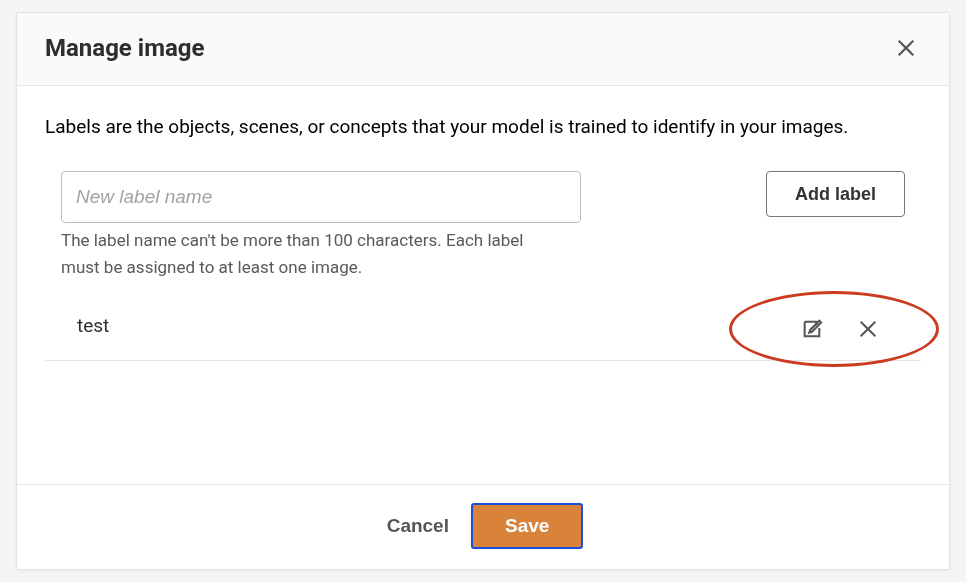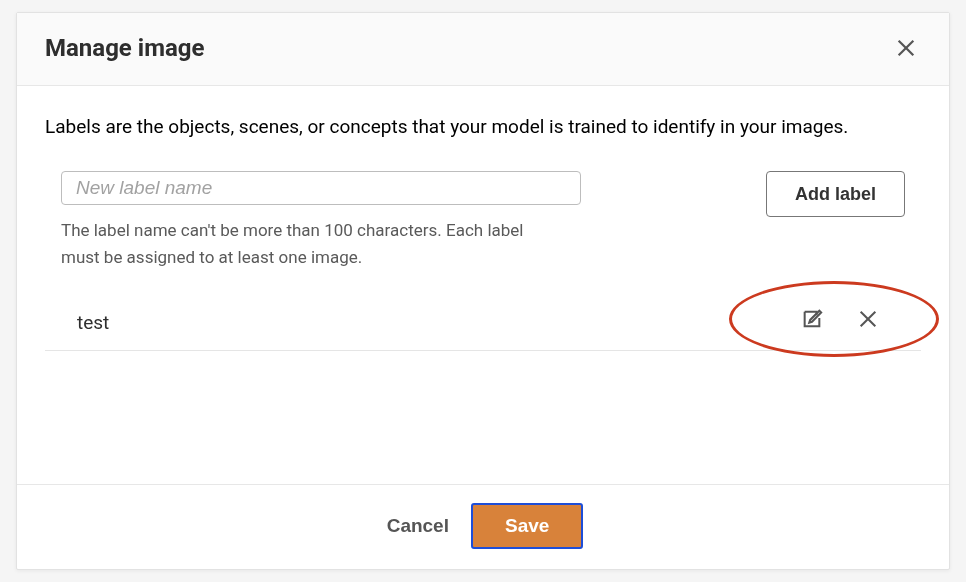--- a/index.html
+++ b/index.html
@@ -74,36 +74,36 @@
       gap: 30px;
       padding-left: 16px;
       padding-right: 16px;
     }
     .input-col {
       flex: 1;
       max-width: 520px;
     }
     .label-input {
       width: 100%;
-      height: 34px;
+      height: 52px;
       border: 1px solid #bdbdbd;
       border-radius: 4px;
       padding: 0 14px;
       font-size: 19px;
       color: #333;
       background: #fff;
     }
     .label-input::placeholder {
       color: #a2a2a2;
       font-style: italic;
     }
     .helper-text {
       font-size: 17px;
       color: #5a5a5a;
-      margin-top: 12px;
+      margin-top: 4px;
       line-height: 1.55;
       max-width: 500px;
     }
     .add-btn {
       margin-left: auto;
       height: 46px;
       padding: 0 28px;
       background: #fff;
       border: 1px solid #777;
       border-radius: 4px;
@@ -111,21 +111,21 @@
       font-weight: 700;
       color: #333;
       cursor: pointer;
     }
     .label-list {
       margin-top: 18px;
       padding-left: 0;
     }
     .label-row {
       display: flex;
-      align-items: flex-end;
+      align-items: flex-start;
       padding: 16px 16px 16px 32px;
       border-bottom: 1px solid #e5e5e5;
       position: relative;
     }
     .label-name {
       font-size: 19px;
       color: #2e2e2e;
     }
     .row-actions {
       margin-left: auto;

